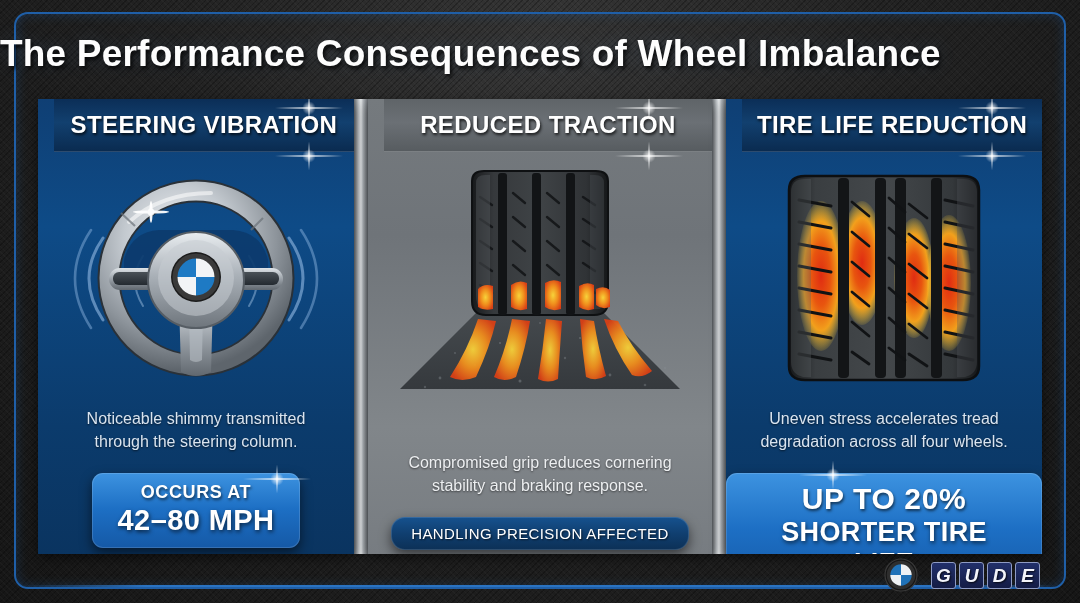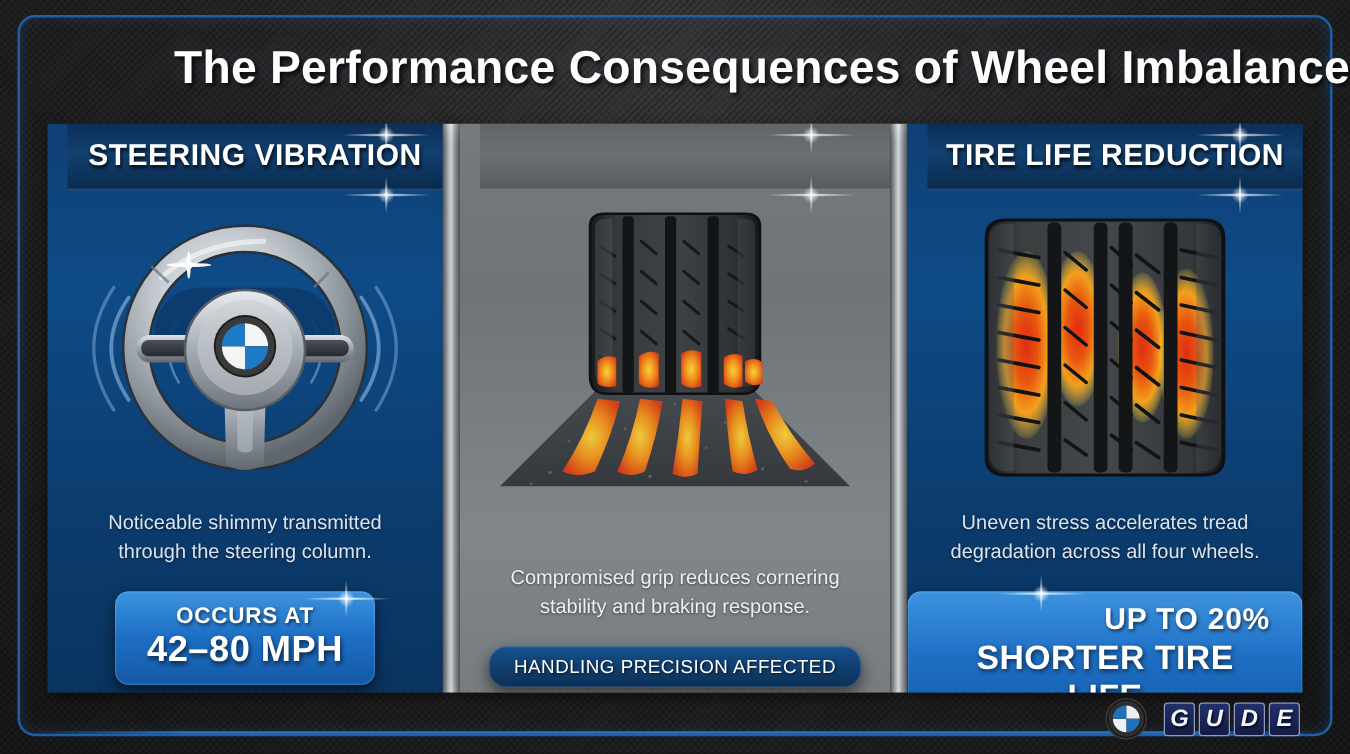--- a/index.html
+++ b/index.html
@@ -21,21 +21,21 @@
   
   .frame{
     position:absolute; left:14px; top:12px; right:14px; bottom:14px;
     border:2px solid #1f5fa8; border-radius:14px;
     box-shadow:0 0 12px rgba(31,95,168,.35) inset;
     pointer-events:none;
   }
 
   
   .title{
-    position:absolute; top:33px; left:0; width:100%; text-align:right;
+    position:absolute; top:33px; left:0; width:100%; text-align:left;
     font-size:37px; font-weight:bold; color:#fdfdfd; letter-spacing:.2px;
     text-shadow:2px 3px 4px rgba(0,0,0,.85), 0 0 18px rgba(120,170,230,.18);
   }
 
   
   .panels{
     position:absolute; left:38px; top:99px; width:1004px; height:455px;
     display:flex;
   }
   .panel{ position:relative; overflow:hidden; }
@@ -240,20 +240,21 @@
       </div>
     </div>
   </div>
 
   <div class="divider"></div>
 
   <div class="panel grey">
     <div class="panel-head">
       <div class="flare" style="width:120px;height:50px;left:205px;top:-16px;"></div>
       <div class="flare" style="width:120px;height:50px;left:205px;top:32px;"></div>
+      <h2>REDUCED TRACTION</h2>
     </div>
 
     <div class="art">
       <svg width="320" height="250" viewBox="0 0 320 250">
         <defs>
           <linearGradient id="roadG" x1="0" y1="0" x2="0" y2="1">
             <stop offset="0%" stop-color="#474c50"></stop>
             <stop offset="100%" stop-color="#35393d"></stop>
           </linearGradient>
           <linearGradient id="trdG" x1="0" y1="0" x2="1" y2="0">
@@ -436,21 +437,21 @@
         <path d="M32 34 Q32 21 46 21 L52 21 L52 219 L44 219 Q32 216 32 204 Z" fill="#5a5e62" opacity=".35"></path>
         <path d="M218 34 Q218 21 204 21 L198 21 L198 219 L206 219 Q218 216 218 204 Z" fill="#52565a" opacity=".33"></path>
       </svg>
     </div>
 
     <div class="desc">Uneven stress accelerates tread degradation across all four wheels.</div>
 
     <div class="badge-wrap">
       <div class="badge big sm2">
         <div class="flare" style="width:90px;height:40px;left:62px;top:-18px;"></div>
-        <div class="l1 big-l1" style="font-size:24px;text-align:right;">UP TO 20%</div>
+        <div class="l1 big-l1" style="font-size:30px;">UP TO 20%</div>
         <div class="l2">SHORTER TIRE LIFE</div>
       </div>
     </div>
   </div>
 
 </div>
 
 <div class="footer-line"></div>
 
 <div class="brand">

